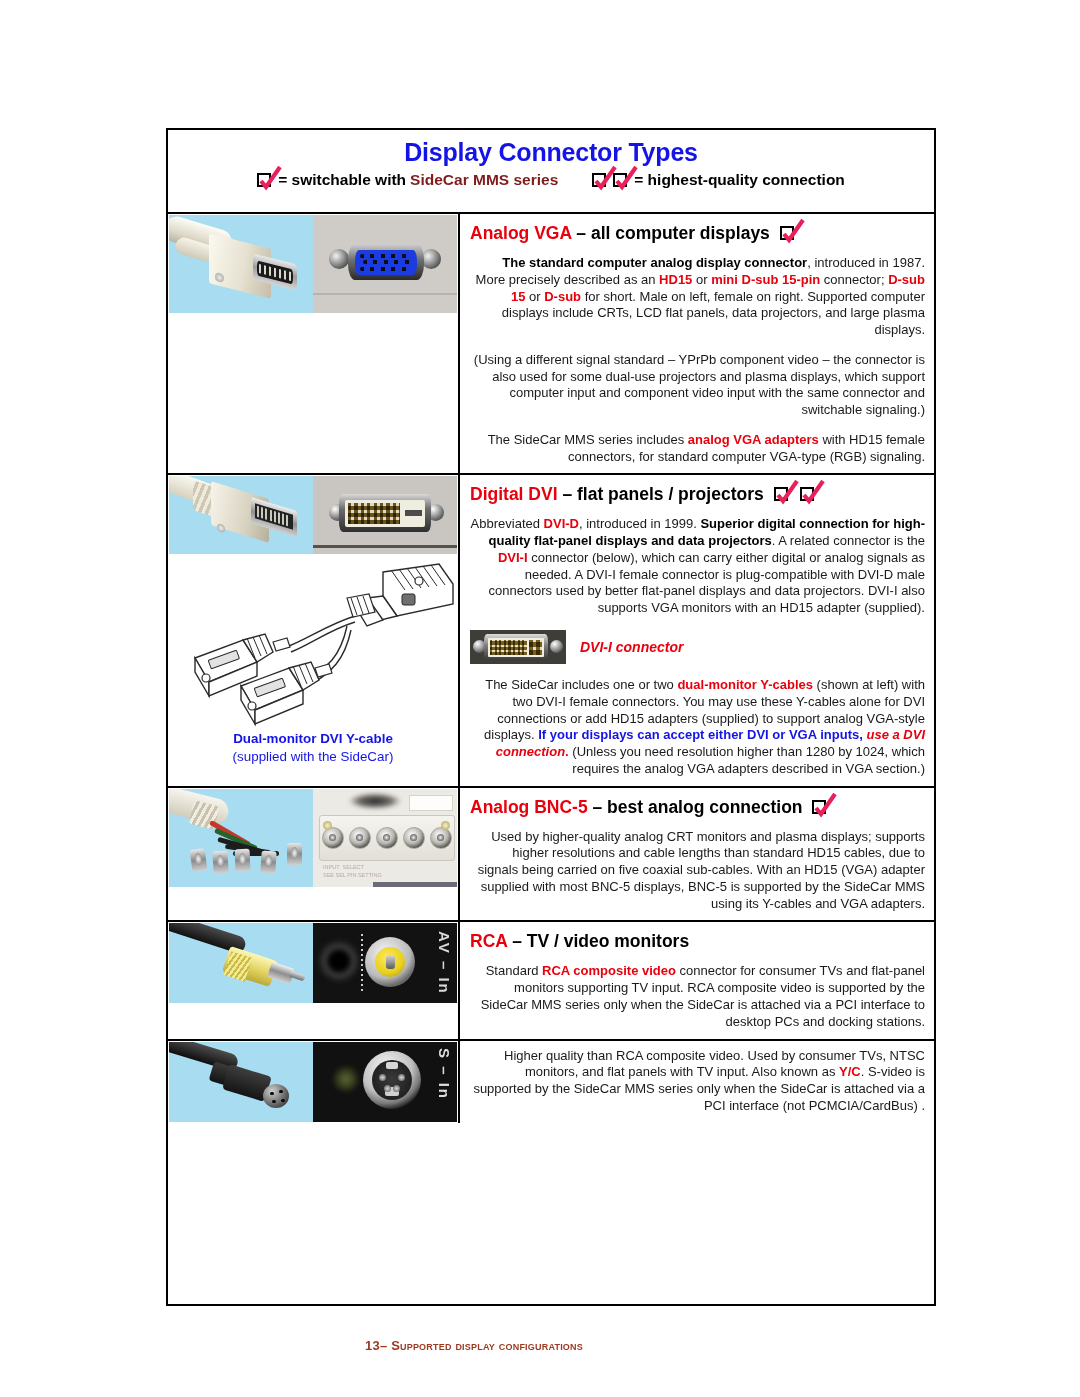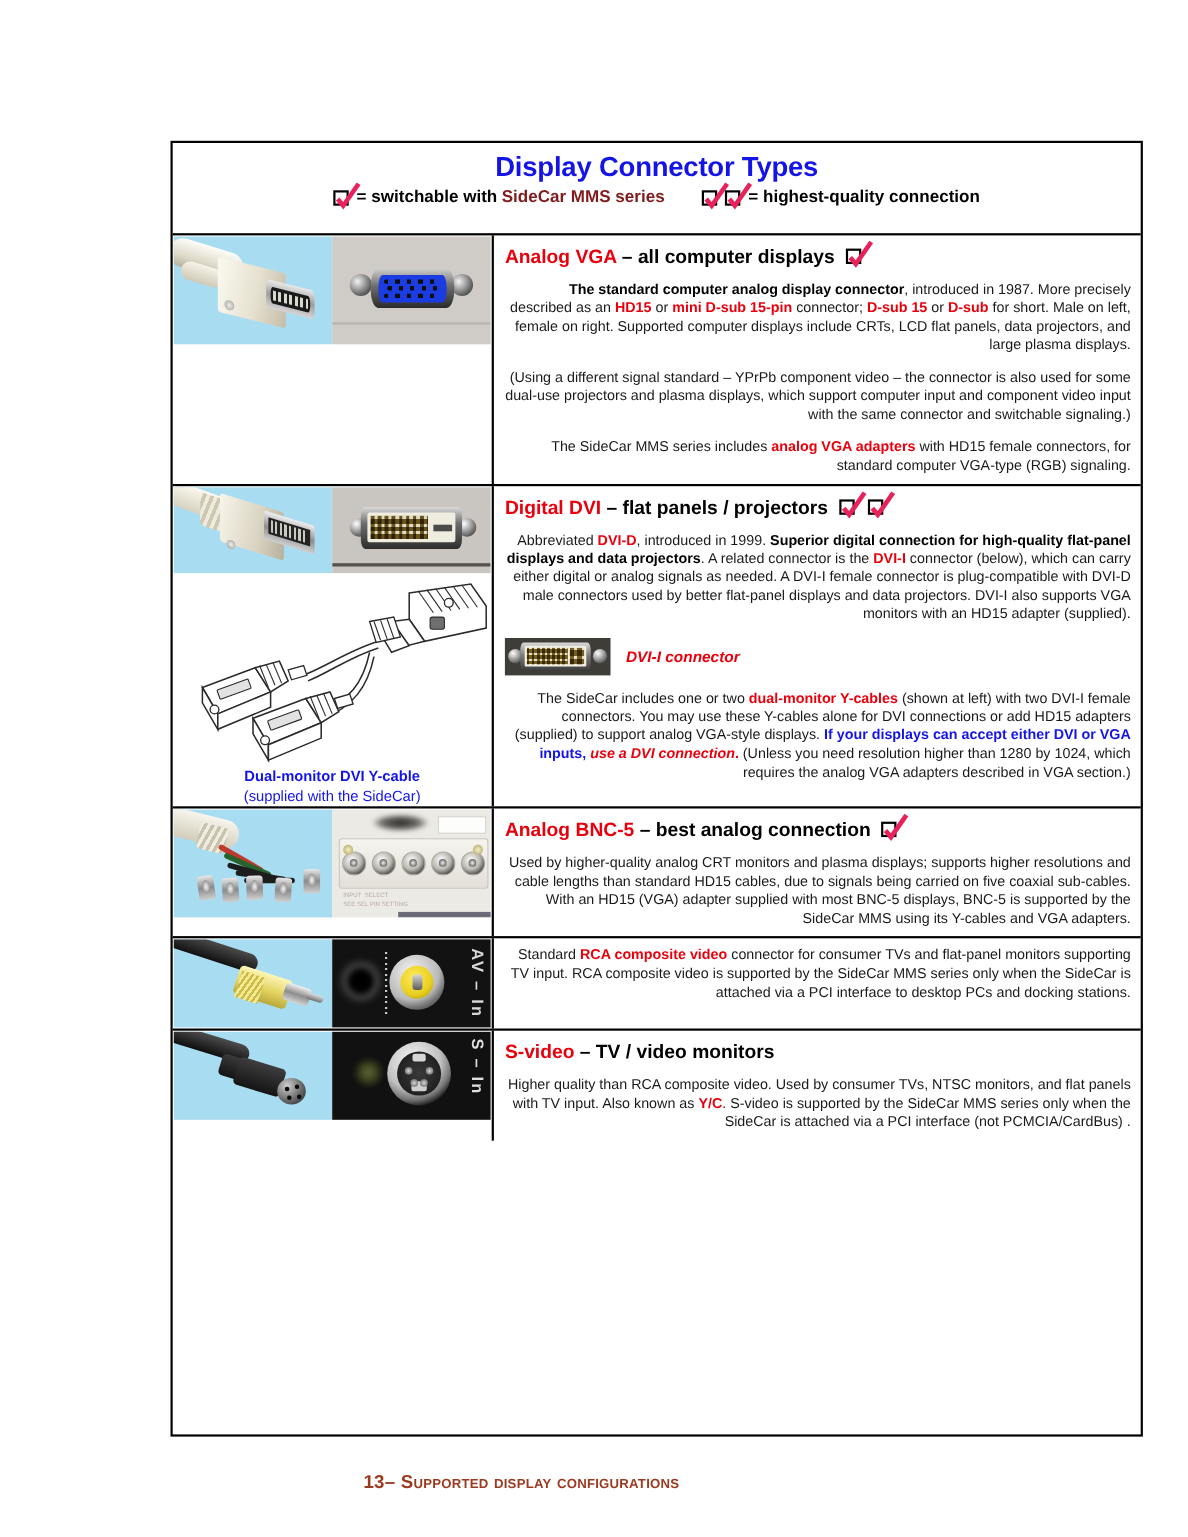--- a/index.html
+++ b/index.html
@@ -11,23 +11,23 @@
     width: 1080px;
     height: 1397px;
     position: relative;
     font-family: "Liberation Sans", sans-serif;
     overflow: hidden;
   }
 
   
   #page-frame {
     position: absolute;
-    left: 155px;
+    left: 166px;
     top: 128px;
-    width: 884px;
+    width: 770px;
     height: 1178px;
     border: 2px solid #000;
     box-sizing: border-box;
     background: #fff;
   }
 
   
   .header-band {
     border-bottom: 2px solid #000;
     padding: 6px 10px 10px 10px;
@@ -146,21 +146,21 @@
   }
 
   
   #footer {
     position: absolute;
     left: 0;
     top: 1338px;
     width: 948px;
     text-align: center;
     color: #9c3a20;
-    font-size: 17px;
+    font-size: 13px;
     font-weight: bold;
     font-variant: small-caps;
     letter-spacing: 0.2px;
   }
 
   
   .photo-pair { display: flex; }
   .ph { position: relative; overflow: hidden; }
   .ph.blue  { background: #a8dcf0; }
 
@@ -831,20 +831,24 @@
           <div class="rcaj-ring">
               <div class="rcaj-yellow">
                 <div class="rcaj-hole"></div>
               </div>
             </div>
           <div class="rcaj-txt">AV – In</div>
         </div>
       </div>
     </div>
     <div class="col-right">
+      <h2 class="sec-head">
+        <span class="red">RCA</span>
+        <span>– TV / video monitors</span>
+      </h2>
       <p class="body">
         Standard <span class="r">RCA composite video</span> connector for consumer TVs and
         flat-panel monitors supporting TV input. RCA composite video is
         supported by the SideCar MMS series only when the SideCar is
         attached via a PCI interface to desktop PCs and docking stations.
       </p>
     </div>
   </div>
 
   <div class="section last">
@@ -870,24 +874,20 @@
               <div class="svj-hole" style="left:26px; top:14px;"></div>
               <div class="svj-hole" style="left:12px; top:25px;"></div>
               <div class="svj-hole" style="left:21px; top:25px;"></div>
             </div>
           </div>
           <div class="svj-txt">S – In</div>
         </div>
       </div>
     </div>
     <div class="col-right">
-      <h2 class="sec-head">
-        <span class="red">S-video</span>
-        <span>– TV / video monitors</span>
-      </h2>
       <p class="body">
         Higher quality than RCA composite video. Used by consumer TVs,
         NTSC monitors, and flat panels with TV input. Also known as <span class="r">Y/C</span>.
         S-video is supported  by the SideCar MMS series only when the
         SideCar is attached via a PCI interface (not PCMCIA/CardBus) .
       </p>
     </div>
   </div>
 
 </div>

